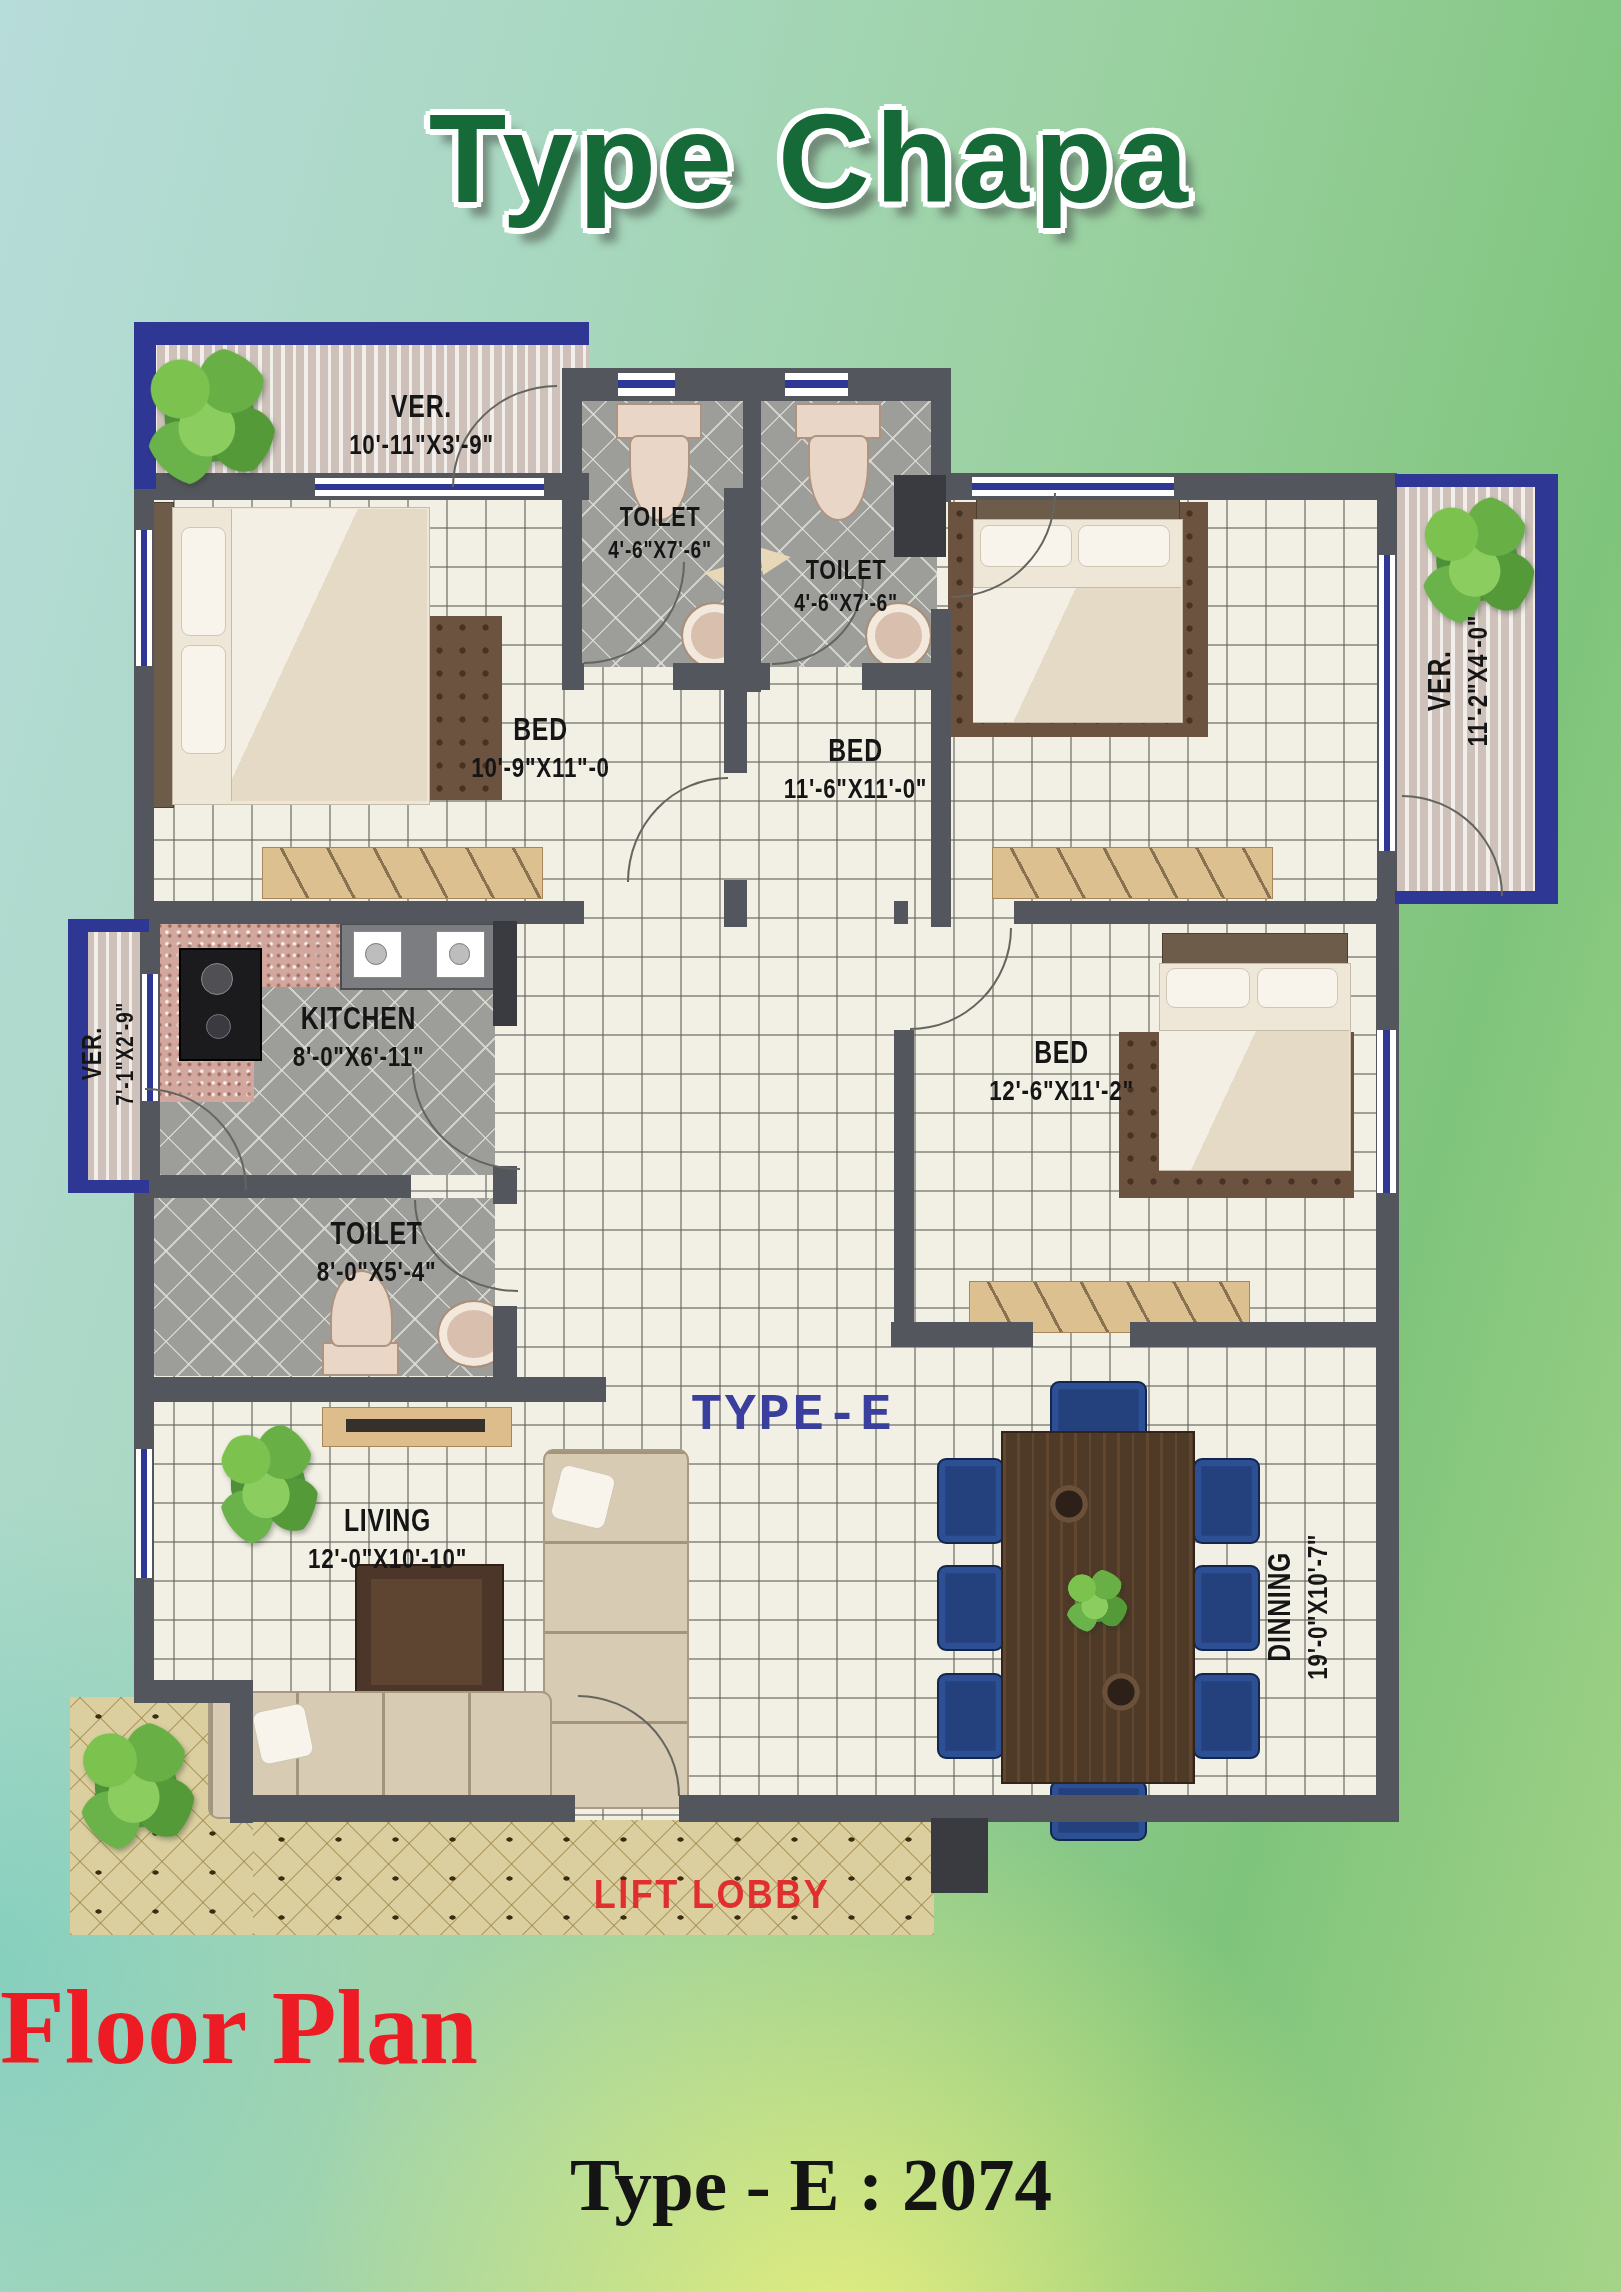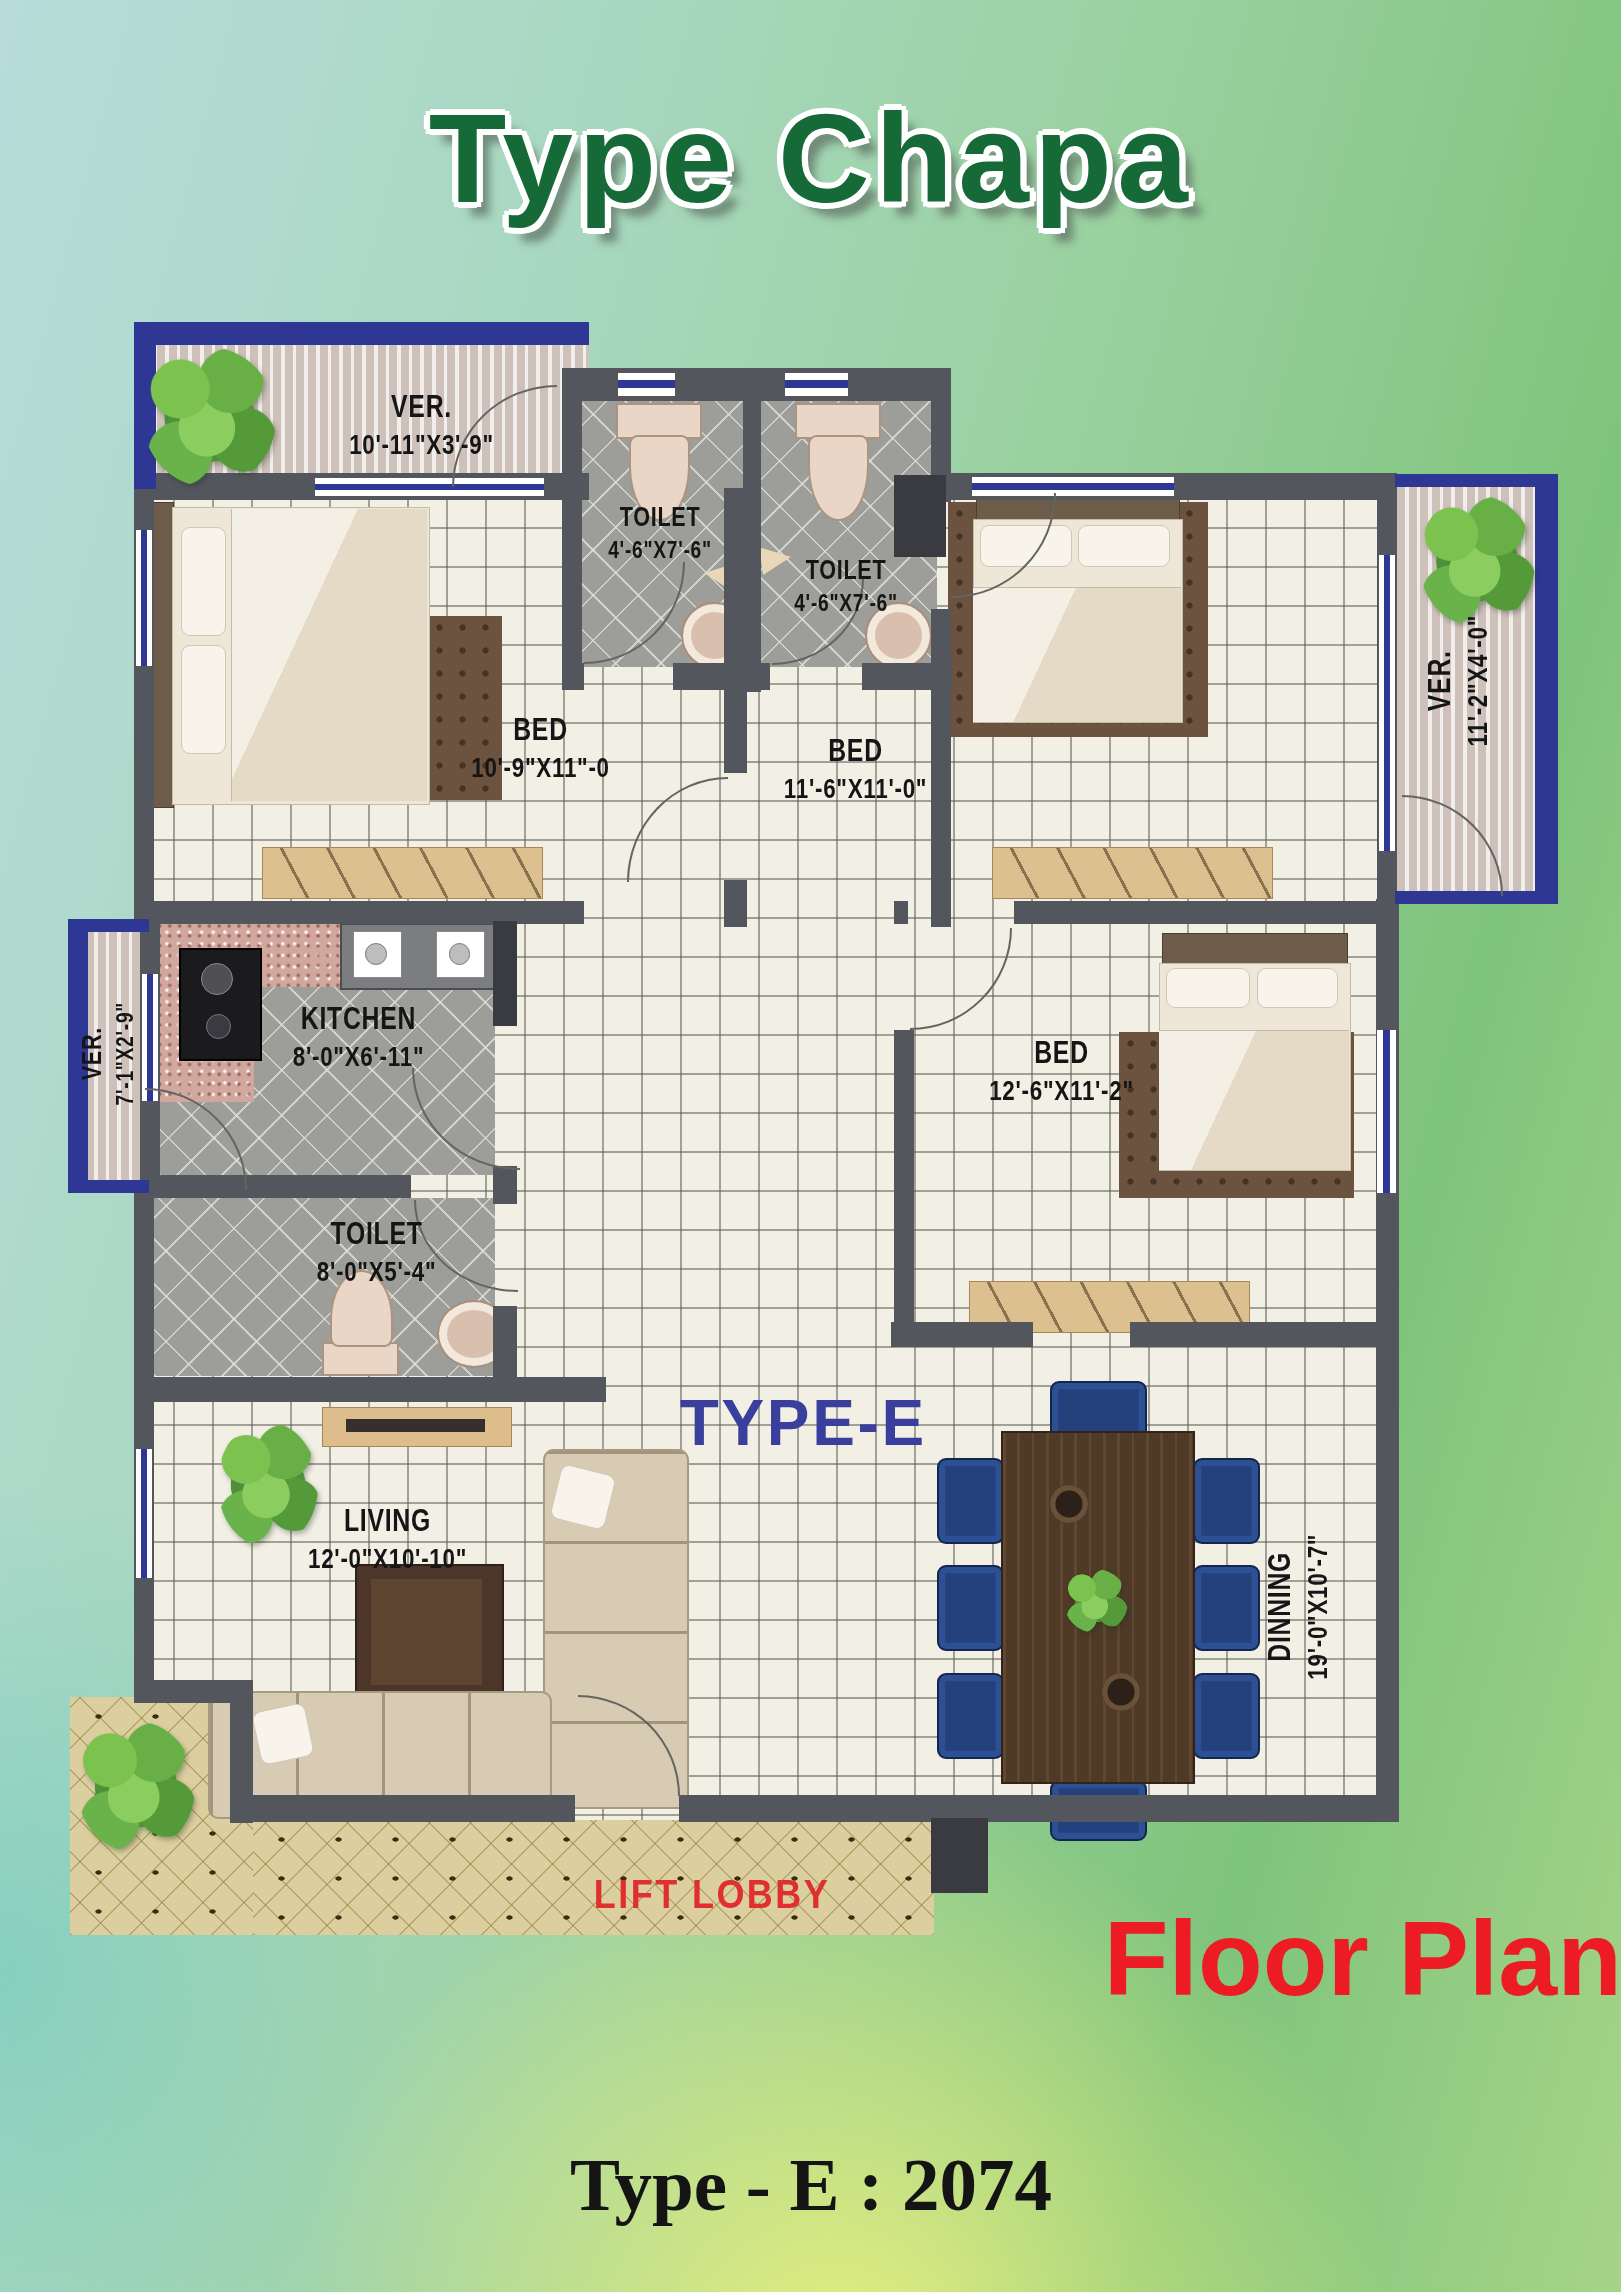--- a/index.html
+++ b/index.html
@@ -43,31 +43,31 @@
   .arc-br{border-left:none;border-top:none;border-radius:0 0 100% 0;}
   
   .rl{position:absolute;text-align:center;color:#151515;font-weight:700;line-height:1.28;
       transform:scaleX(.8);transform-origin:center;}
   .rl span{display:block;}
   .rl .nm{font-size:31px;letter-spacing:0.9px;}
   .rl .dm{font-size:28px;letter-spacing:0.9px;}
   .rl.small .nm{font-size:27px;}
   .rl.small .dm{font-size:24px;}
   .rl.vert{transform:rotate(-90deg) scaleX(.8);}
-  .watermark{position:absolute;font-size:64px;font-weight:700;color:#3a3f9d;letter-spacing:2.7px;text-align:right;}
+  .watermark{position:absolute;font-size:52px;font-weight:700;color:#3a3f9d;letter-spacing:2.7px;text-align:center;font-family:Liberation Mono, monospace;}
   .lobby-txt{position:absolute;font-size:40px;font-weight:700;color:#e02f2f;letter-spacing:2.7px;
       text-align:center;transform:scaleX(.9);}
   .title{position:absolute;left:0;right:0;top:85px;text-align:center;
       font-weight:800;font-size:127px;color:#156a38;letter-spacing:5.4px;
       -webkit-text-stroke:6.3px #ffffff;paint-order:stroke fill;
       text-shadow:-4.5px -4.5px 0 #fff,4.5px -4.5px 0 #fff,-4.5px 4.5px 0 #fff,4.5px 4.5px 0 #fff,
         0 -6.3px 0 #fff,0 6.3px 0 #fff,-6.3px 0 0 #fff,6.3px 0 0 #fff,
         12.5px 14.3px 9px rgba(100,120,105,.8);}
-  .foot-h{position:absolute;left:0;right:0;top:1898px;text-align:right;
-      font-family:Liberation Sans, sans-serif;font-weight:700;font-size:106px;color:#ed1c24;}
+  .foot-h{position:absolute;left:0;right:0;top:1967px;text-align:left;
+      font-family:Liberation Serif, serif;font-weight:700;font-size:106px;color:#ed1c24;}
   .foot-s{position:absolute;left:0;right:0;top:2142px;text-align:center;
       font-family:"Liberation Serif",serif;font-weight:700;font-size:75px;color:#141414;}
   
   .rug{background-color:#6b5340;background-image:radial-gradient(rgba(40,25,15,.55) 2.7px,transparent 3.6px);
       background-size:23px 23px;}
   .headboard{background:#6e5c4a;border:1.8px solid #4c3e30;}
   .mattress{background:#eee7d8;border:1.8px solid #c4baa8;}
   .pillow{background:#f8f4ec;border:1.8px solid #cfc6b5;border-radius:9px;}
   .blanket{background:linear-gradient(115deg,#f4efe4 0 38%,#e4dac5 38%);border-left:1.8px solid #c4baa8;}
   .wardrobe{background:#dcc08f;border:1.8px solid #a8865a;

